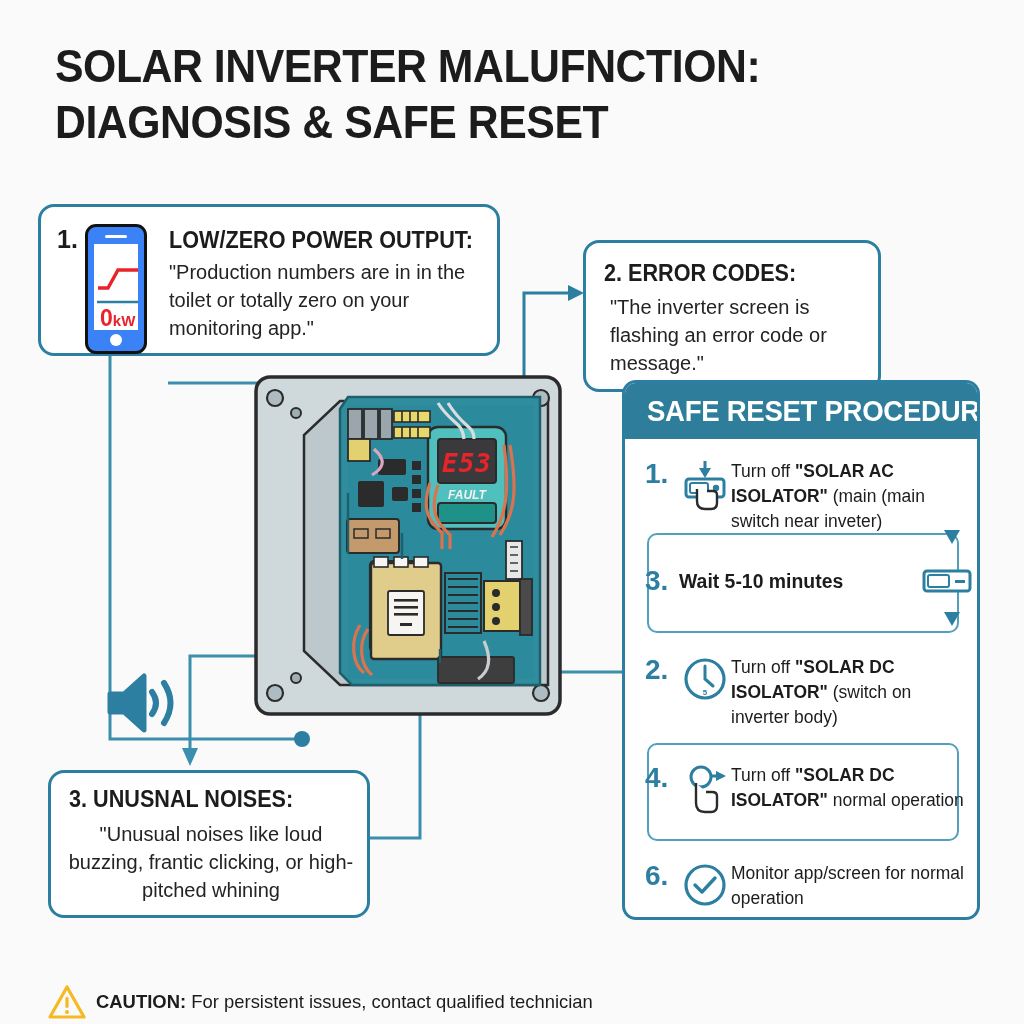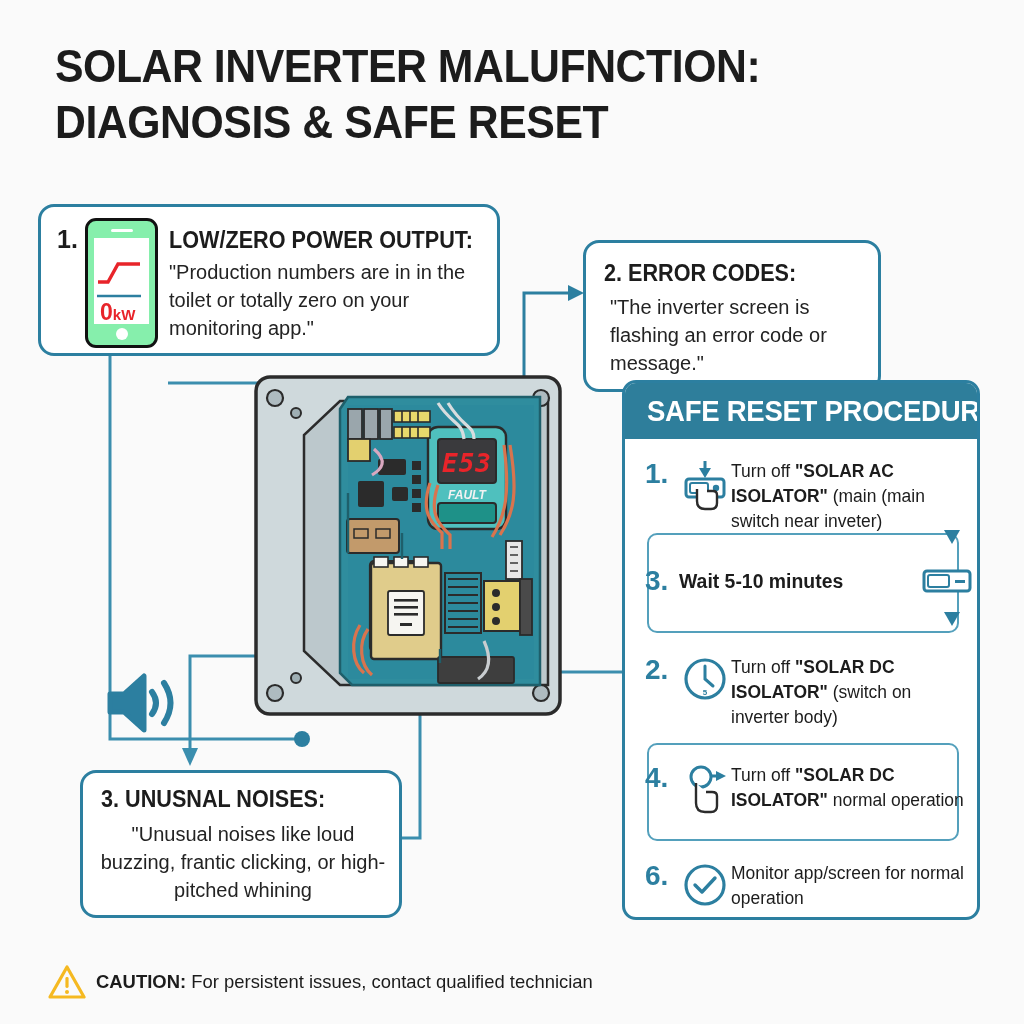--- a/index.html
+++ b/index.html
@@ -33,22 +33,22 @@
   }
   .card-body{
     font-size:20px;line-height:28px;color:#232323;font-weight:500;
   }
   .num{font-weight:bold;font-size:25px;color:#1C1C1C;}
 
   
   #card-symptom-1{left:38px;top:204px;width:462px;height:152px;}
   #card1-num{position:absolute;left:16px;top:18px;}
   #phone{
-    position:absolute;left:44px;top:11px;width:73px;height:130px;
-    background:#86efac;border:3px solid #111;border-radius:11px;box-sizing:border-box;
+    position:absolute;left:44px;top:17px;width:62px;height:130px;
+    background:#3b82f6;border:3px solid #111;border-radius:11px;box-sizing:border-box;
   }
   #phone .screen{
     position:absolute;left:6px;top:17px;right:6px;height:86px;
     background:#fff;overflow:hidden;
   }
   #phone .notch{
     position:absolute;left:50%;top:8px;width:22px;height:3px;margin-left:-11px;
     background:#fff;border-radius:2px;
   }
   #phone .home{
@@ -63,21 +63,21 @@
   #phone .kw small{font-size:15px;font-weight:bold;}
   #card1-text{position:absolute;left:128px;top:20px;width:322px;}
   #card1-text .card-body{margin-top:5px;}
 
   
   #card-symptom-2{left:583px;top:204px;width:298px;height:152px;margin-top:36px;}
   #card2-title{position:absolute;left:18px;top:17px;}
   #card2-text{position:absolute;left:24px;top:50px;width:258px;}
 
   
-  #card-symptom-3{left:48px;top:770px;width:322px;height:148px;margin-left:32px;}
+  #card-symptom-3{left:48px;top:770px;width:322px;height:148px;}
   #card3-title{position:absolute;left:18px;top:13px;}
   #card3-text{position:absolute;left:10px;top:47px;width:300px;text-align:center;}
 
   
   #speaker-icon{position:absolute;left:104px;top:668px;width:78px;height:70px;}
 
   
   #inverter{position:absolute;left:252px;top:373px;width:312px;height:345px;font-style:italic;}
 
   
@@ -101,21 +101,21 @@
   }
   .step-ico{width:52px;flex:none;display:flex;align-items:center;justify-content:center;}
   .step-txt{
     font-size:18px;line-height:25px;color:#1C1C1C;font-weight:500;
     transform:scaleX(0.97);transform-origin:left top;
   }
   .step-txt b{font-weight:bold;}
   .bracket{position:absolute;border:2px solid #54A0BC;}
 
   
-  #caution-row{position:absolute;left:48px;top:964px;display:flex;align-items:center;}
+  #caution-row{position:absolute;left:48px;top:984px;display:flex;align-items:center;}
   #caution-text{
     font-size:19px;color:#1C1C1C;margin-left:10px;font-weight:500;
     transform:scaleX(0.97);transform-origin:left center;white-space:nowrap;
   }
   #caution-text b{font-weight:bold;}
 
   
   #connectors{position:absolute;inset:0;pointer-events:none;}
 </style>
 </head>

